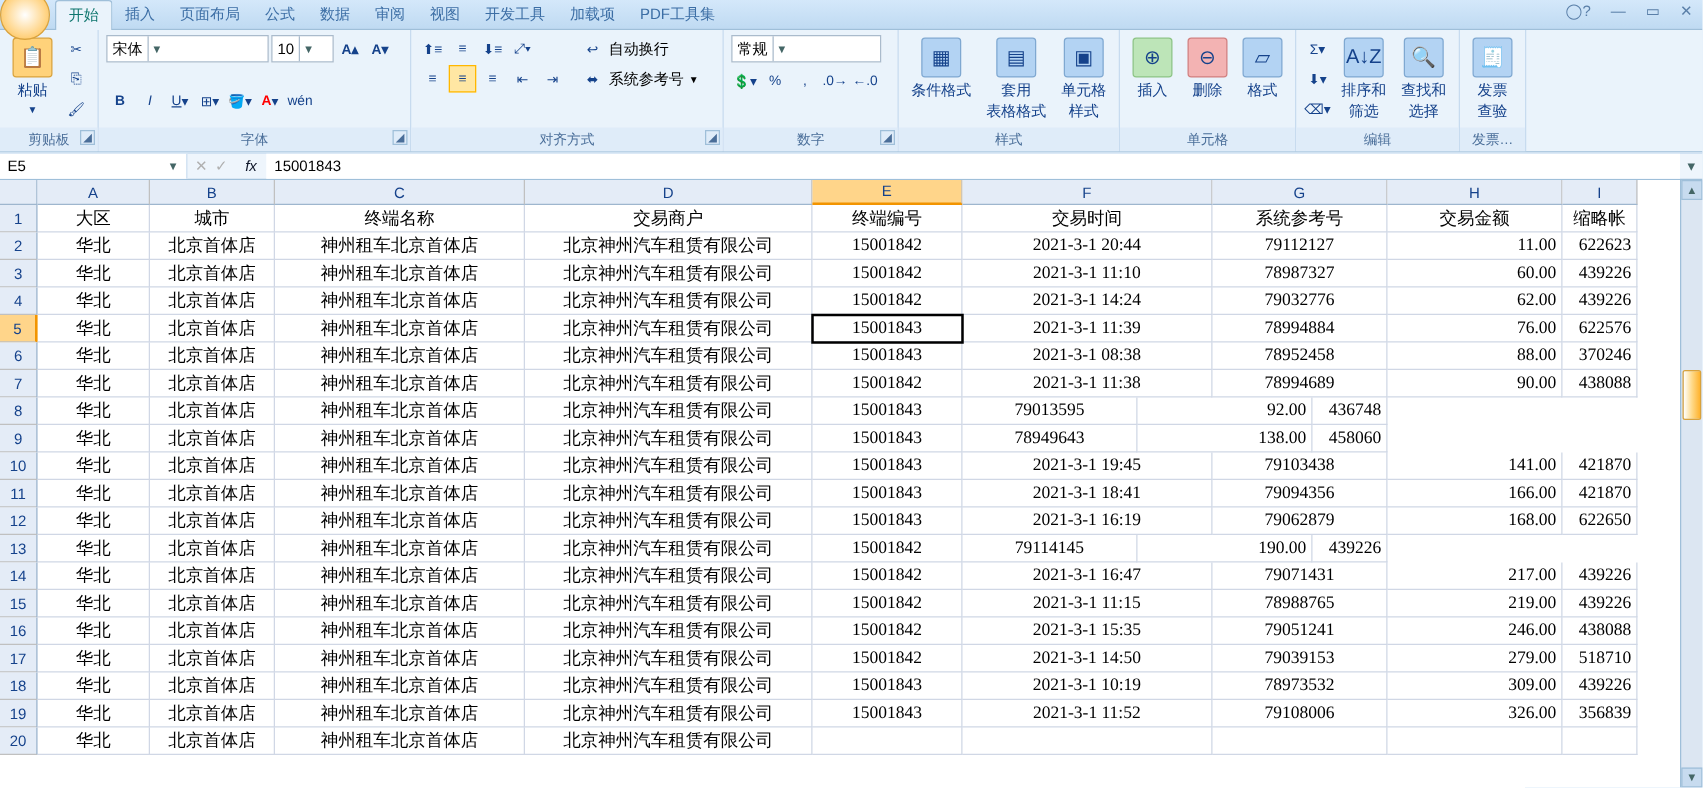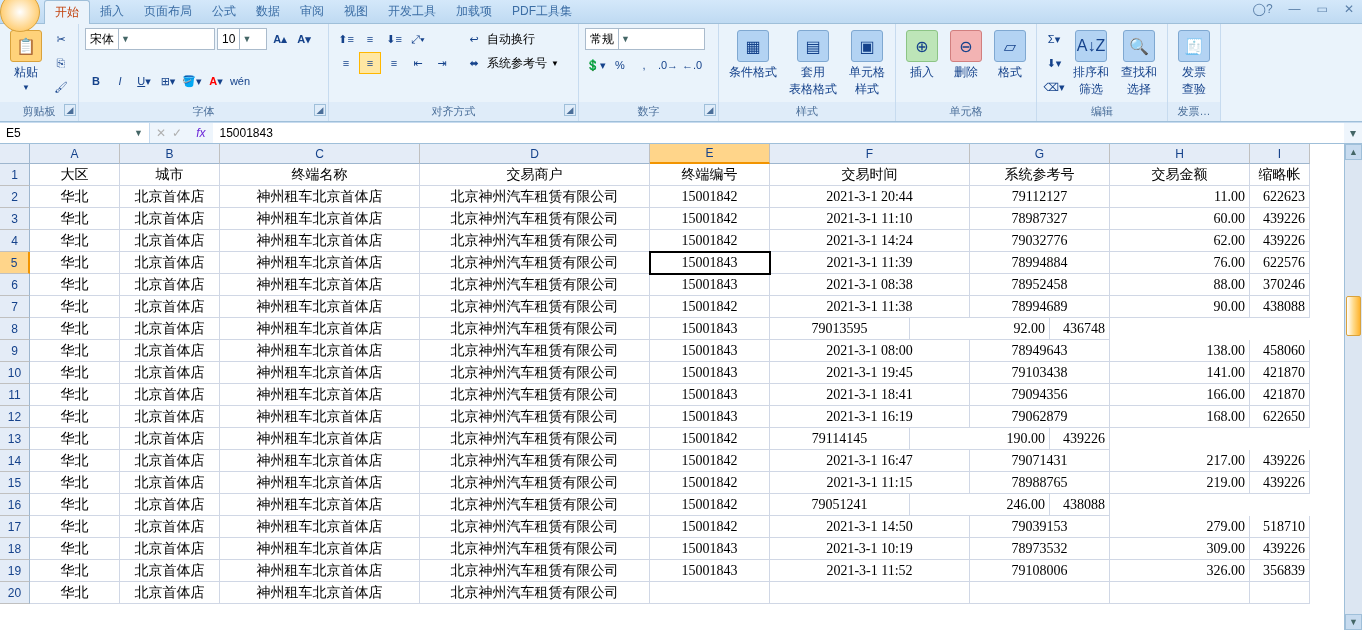--- a/index.html
+++ b/index.html
@@ -1,41 +1,41 @@
 <!DOCTYPE html>
 <html><head>
 <meta charset="utf-8">
 <style>
 *{margin:0;padding:0;box-sizing:border-box;font-family:"Microsoft YaHei","宋体",sans-serif}
 body{background:#cfe5f7;overflow:hidden;width:1362px;height:630px;font-size:12px}
 .tabs{display:flex;align-items:center;height:24px;background:linear-gradient(#d4e8fa,#bfdaf2);border-bottom:1px solid #9fbfd9;padding-left:44px;position:relative}
 .app-icon{position:absolute;left:0;top:-8px;width:40px;height:40px;border-radius:50%;background:radial-gradient(#fff,#ffba3c);border:1px solid #d9a23c;z-index:2}
 .tab{padding:3px 10px;color:#3c6ea5;cursor:pointer}
-.tab.active{background:#eaf3fb;border:1px solid #9fbfd9;border-bottom:none;border-radius:3px 3px 0 0;color:#c2410c}
+.tab.active{background:#eaf3fb;border:1px solid #9fbfd9;border-bottom:none;border-radius:3px 3px 0 0;color:#0f766e}
 .win-ctrl{position:absolute;right:4px;top:2px;display:flex;gap:8px;color:#5a7fa8}
 .win-ctrl span{cursor:pointer;padding:0 4px}
 .ribbon{display:flex;background:#eaf3fb;border-bottom:1px solid #9fbfd9;height:98px}
 .group{border-right:1px solid #c7dbef;padding:4px 6px 0;display:flex;flex-direction:column;justify-content:space-between}
 .group-body{display:flex;align-items:flex-start;gap:4px;flex:1}
 .group-label{text-align:center;color:#4a6e99;font-size:11px;padding:2px 0;background:#dfecf9;margin:0 -6px;position:relative}
 .group-label .launcher{position:absolute;right:2px;top:2px;width:12px;height:12px;border:1px solid #9fbfd9;color:#4a6e99;font-size:9px;line-height:10px;text-align:center;cursor:pointer}
 .big-btn{display:flex;flex-direction:column;align-items:center;gap:2px;padding:2px 4px;cursor:pointer;color:#15428b}
 .big-btn .ico{width:32px;height:32px;background:#ffd27a;border:1px solid #d9a23c;border-radius:3px;display:flex;align-items:center;justify-content:center;font-size:16px}
 .big-btn .ico.blue{background:#b3d3f3;border-color:#7fa8d1}
 .big-btn .ico.green{background:#bde5b8;border-color:#8cc485}
 .small-row{display:flex;gap:2px;align-items:center}
 .small-btn{width:22px;height:22px;border:1px solid transparent;display:flex;align-items:center;justify-content:center;cursor:pointer;color:#15428b;font-size:11px}
 .combo{display:flex;align-items:center;border:1px solid #abc;background:#fff;height:22px}
 .combo input,.combo span.val{border:none;outline:none;padding:0 4px;font-size:12px;background:transparent}
 .combo .dd{width:14px;text-align:center;border-left:1px solid #abc;cursor:pointer;color:#466;font-size:9px;height:100%;display:flex;align-items:center;justify-content:center}
 .vstack{display:flex;flex-direction:column;gap:2px}
 .namebox{display:flex;align-items:center;background:#eef5fc;border-top:1px solid #c7dbef;border-bottom:1px solid #9fbfd9;height:22px}
 .namebox .nb{width:150px;border-right:1px solid #c7dbef;padding:0 6px;display:flex;align-items:center;background:#fff;height:100%}
 .namebox .nb input{border:none;outline:none;width:90px;font-size:12px}
-.namebox .fx{padding:0 8px;font-style:italic;color:#6d28d9}
+.namebox .fx{padding:0 8px;font-style:italic;color:#0f172a}
 .namebox .formula{flex:1;background:#fff;height:100%;display:flex;align-items:center;padding:0 6px}
 .namebox .formula input{border:none;outline:none;width:100%;font-size:12px}
 .sheet-wrap{display:flex;height:calc(630px - 24px - 98px - 22px);background:#fff}
 .corner{width:30px;height:20px;background:#e4ecf7;border-right:1px solid #9eb6ce;border-bottom:1px solid #9eb6ce}
 .col-headers{display:flex;height:20px}
 .ch{background:#e4ecf7;border-right:1px solid #c0c0c0;border-bottom:1px solid #9eb6ce;text-align:center;font-size:12px;color:#15428b;display:flex;align-items:center;justify-content:center}
 .ch.sel{background:#ffd58a;border-bottom:2px solid #f29400}
 .row-headers{display:flex;flex-direction:column;width:30px}
 .rh{height:22px;background:#e4ecf7;border-right:1px solid #9eb6ce;border-bottom:1px solid #c0c0c0;text-align:center;font-size:12px;color:#15428b;display:flex;align-items:center;justify-content:center}
 .rh.sel{background:#ffd58a;border-right:2px solid #f29400}
@@ -390,21 +390,20 @@
             <div class="cell c" style="width: 140px; text-align: right;">79013595</div>
             <div class="cell r" style="width: 140px;">92.00</div>
             <div class="cell r" style="width: 60px;">436748</div>
           </div>
           <div class="grow">
             <div class="cell c" style="width: 90px;">华北</div>
             <div class="cell c" style="width: 100px;">北京首体店</div>
             <div class="cell c" style="width: 200px;">神州租车北京首体店</div>
             <div class="cell c" style="width: 230px;">北京神州汽车租赁有限公司</div>
             <div class="cell c" style="width: 120px;">15001843</div>
-            <div class="cell c" style="width: 200px;">2021-3-1 08:00</div>
             <div class="cell c" style="width: 140px;">78949643</div>
             <div class="cell r" style="width: 140px;">138.00</div>
             <div class="cell r" style="width: 60px;">458060</div>
           </div>
           <div class="grow">
             <div class="cell c" style="width: 90px;">华北</div>
             <div class="cell c" style="width: 100px;">北京首体店</div>
             <div class="cell c" style="width: 200px;">神州租车北京首体店</div>
             <div class="cell c" style="width: 230px;">北京神州汽车租赁有限公司</div>
             <div class="cell c" style="width: 120px;">15001843</div>
@@ -466,20 +465,21 @@
             <div class="cell c" style="width: 140px;">78988765</div>
             <div class="cell r" style="width: 140px;">219.00</div>
             <div class="cell r" style="width: 60px;">439226</div>
           </div>
           <div class="grow">
             <div class="cell c" style="width: 90px;">华北</div>
             <div class="cell c" style="width: 100px;">北京首体店</div>
             <div class="cell c" style="width: 200px;">神州租车北京首体店</div>
             <div class="cell c" style="width: 230px;">北京神州汽车租赁有限公司</div>
             <div class="cell c" style="width: 120px;">15001842</div>
+            <div class="cell c" style="width: 200px;">2021-3-1 15:35</div>
             <div class="cell c" style="width: 140px;">79051241</div>
             <div class="cell r" style="width: 140px;">246.00</div>
             <div class="cell r" style="width: 60px;">438088</div>
           </div>
           <div class="grow">
             <div class="cell c" style="width: 90px;">华北</div>
             <div class="cell c" style="width: 100px;">北京首体店</div>
             <div class="cell c" style="width: 200px;">神州租车北京首体店</div>
             <div class="cell c" style="width: 230px;">北京神州汽车租赁有限公司</div>
             <div class="cell c" style="width: 120px;">15001842</div>

